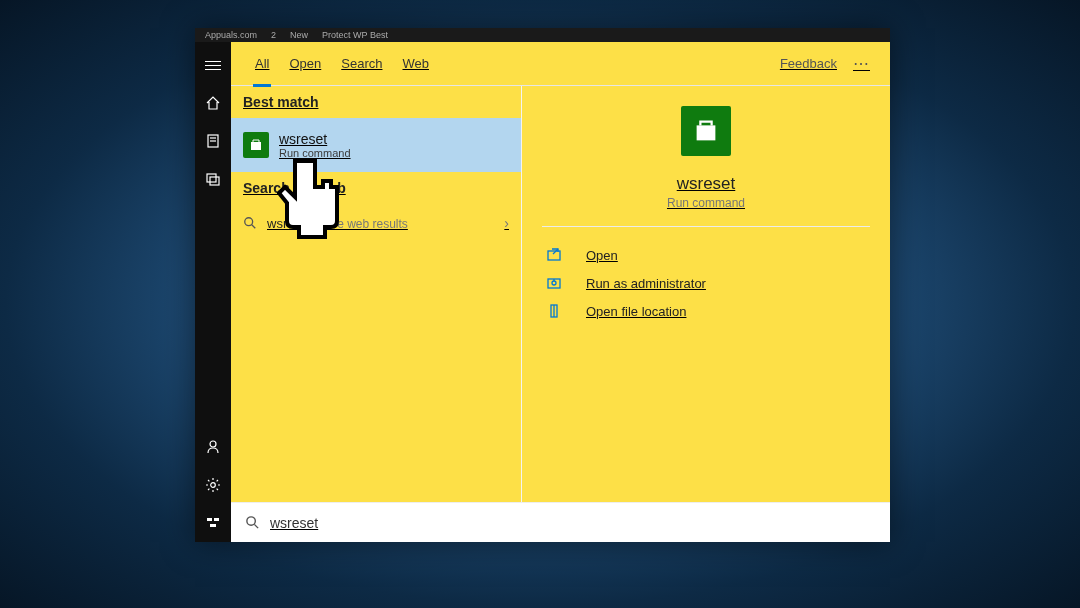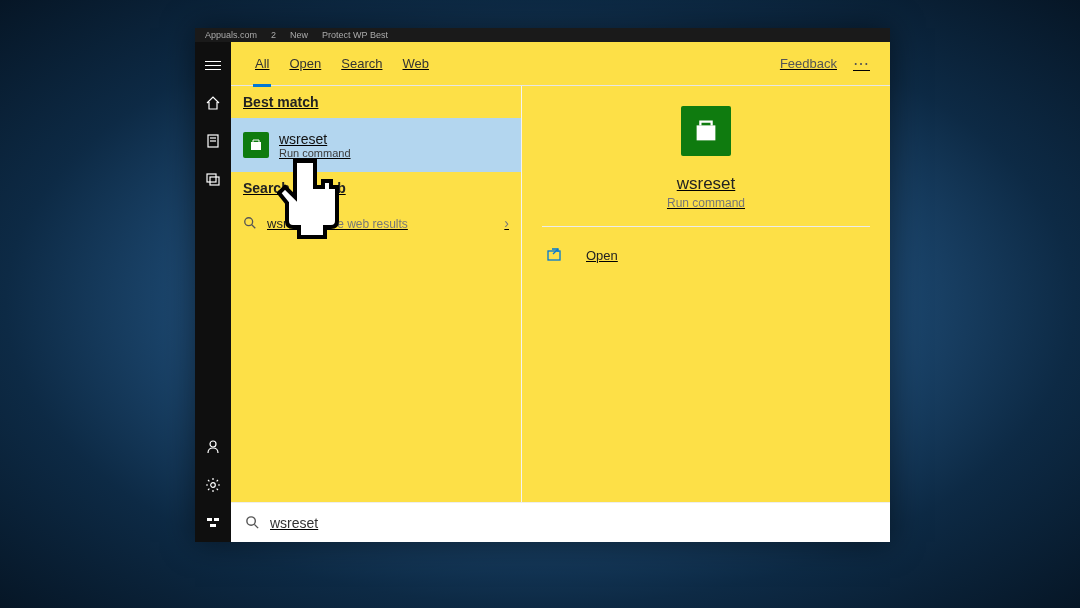--- a/index.html
+++ b/index.html
@@ -211,20 +211,35 @@
           </div>
           <div class="actions">
             <div class="action-row">
               <svg viewBox="0 0 16 16">
                   <rect x="2" y="4" width="12" height="9"></rect>
                   <path d="M6 2h6v3"></path>
                   <path d="M12 2l-5 5"></path>
                 </svg>
               <span>Open</span>
             </div>
+            <div class="action-row">
+              <svg viewBox="0 0 16 16">
+                  <rect x="2" y="4" width="12" height="9"></rect>
+                  <circle cx="8" cy="8" r="2"></circle>
+                  <path d="M8 6v-2"></path>
+                </svg>
+              <span>Run as administrator</span>
+            </div>
+            <div class="action-row">
+              <svg viewBox="0 0 16 16">
+                  <rect x="5" y="2" width="6" height="12"></rect>
+                  <line x1="8" y1="2" x2="8" y2="14"></line>
+                </svg>
+              <span>Open file location</span>
+            </div>
           </div>
         </div>
       </div>
       <div class="search-bar">
         <svg class="srch" viewBox="0 0 16 16">
             <circle cx="6.5" cy="6.5" r="4.5"></circle>
             <line x1="10" y1="10" x2="14" y2="14"></line>
           </svg>
         <span class="txt">wsreset</span>
       </div>

